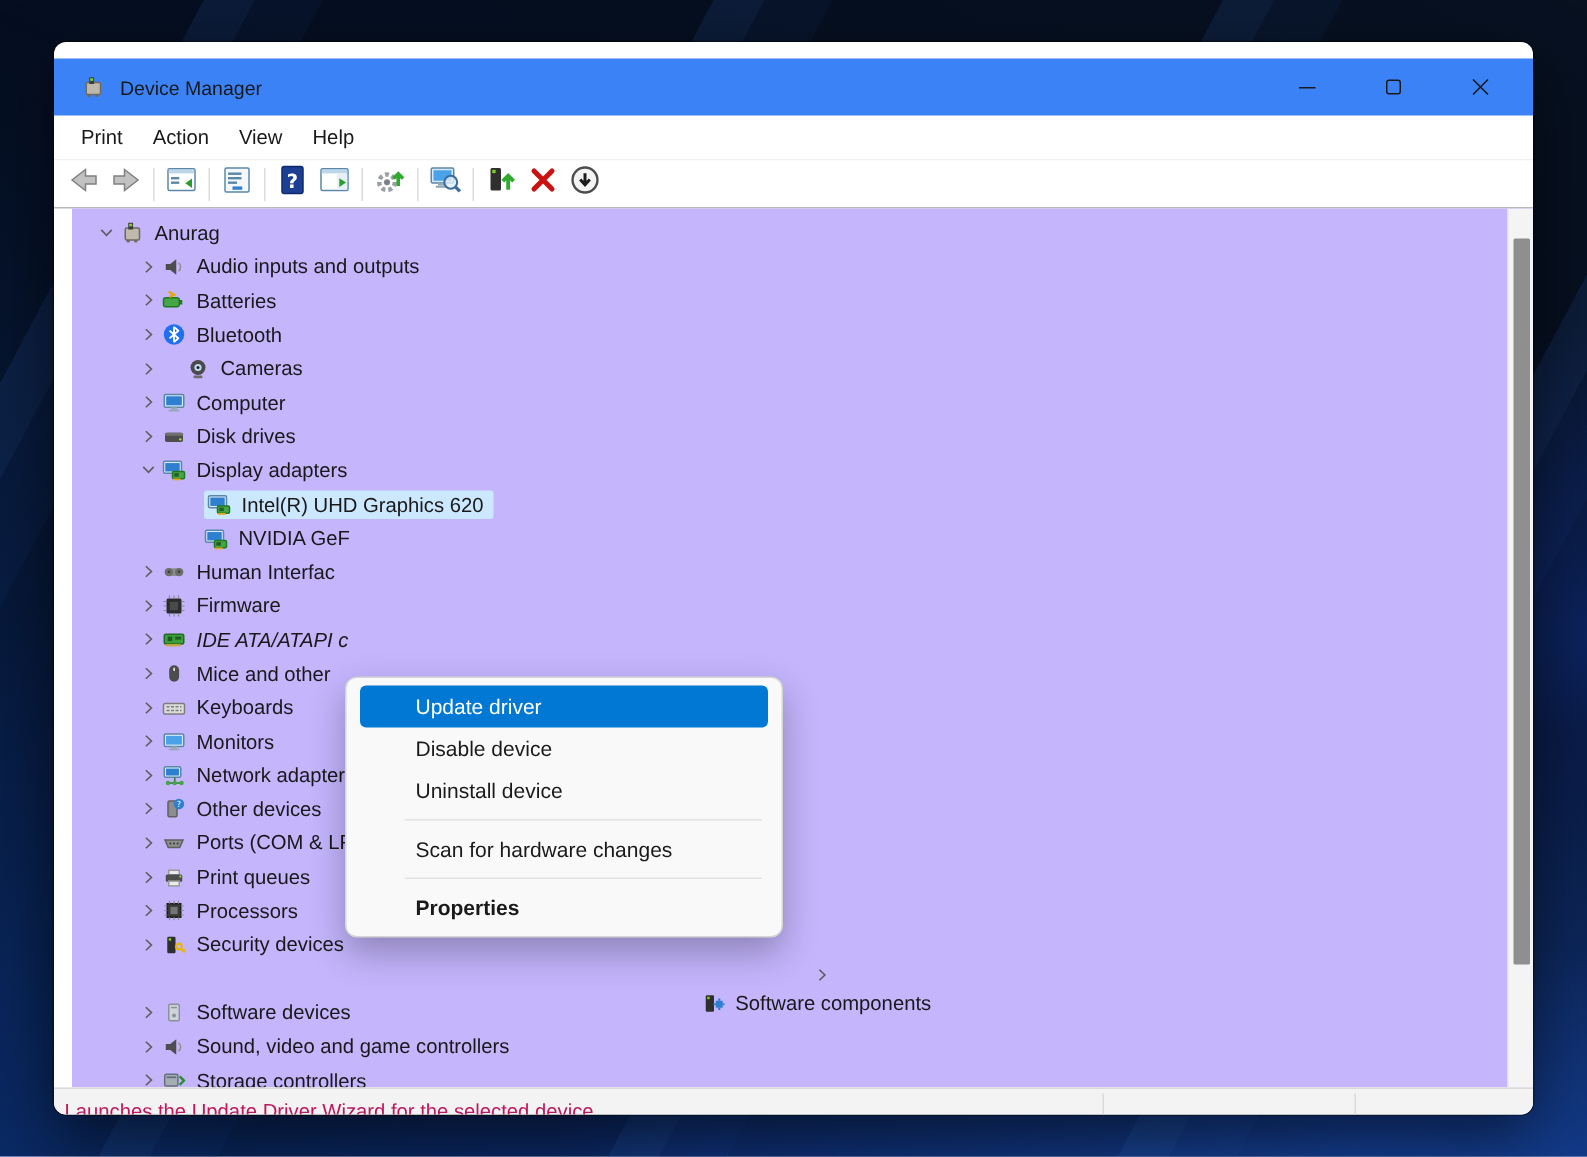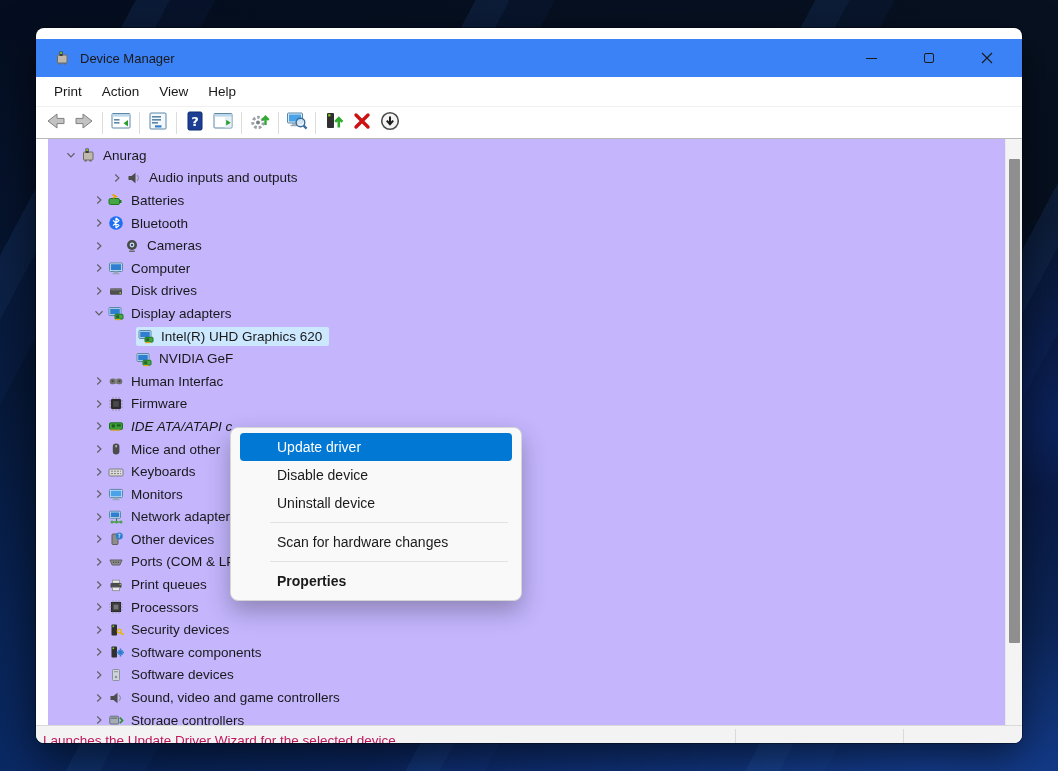--- a/index.html
+++ b/index.html
@@ -48,21 +48,21 @@
   .tlabel-wrap.sel { background:var(--sel,#cce8ff); }
   .tlabel-wrap.sel .ticon { margin-left:2px; }
   .tlabel { font-size:13.5px; color:#191919; }
 
   .scrollbar { position:absolute; right:0; top:0; width:17px; height:100%;
     background:#f4f4f4; border-left:1px solid #e9e9e9; }
   .scroll-thumb { position:absolute; left:3px; top:20px; width:11px; height:484px;
     background:#8f8f8f; border-radius:1px; }
 
   
-  .context-menu { position:absolute; left:182px; top:288px; width:292px;
+  .context-menu { position:absolute; left:182px; top:312px; width:292px;
     background:#f9f9f9; border:1px solid #d5d5d5; border-radius:8px;
     padding:5px 9px; box-shadow:0 10px 24px rgba(0,0,0,.28); z-index:10; }
   .cm-item { height:28px; display:flex; align-items:center; padding-left:37px;
     font-size:14px; color:#1a1a1a; border-radius:4px; }
   .cm-item.hl { background:var(--accent,#0078d4); color:#fff; }
   .cm-item.bold { font-weight:bold; }
   .cm-sep { height:1px; background:#e2e2e2; margin:5px 4px 5px 30px; }
 
   
   .statusbar { position:relative; height:29px; background:#f3f3f3;
@@ -208,21 +208,21 @@
             <span class="ticon"><svg width="16" height="16" viewBox="0 0 16 16">
                 <rect x="3.5" y="5" width="9.5" height="8" rx="1" fill="#beb9ac" stroke="#6f6a5d"></rect>
                 <rect x="5.5" y="1.5" width="3.2" height="4.5" fill="#3c3c3c"></rect>
                 <rect x="6.1" y="2.2" width="2" height="1.7" fill="#7ed321"></rect>
                 <rect x="4.5" y="13" width="2" height="1.6" fill="#6f6a5d"></rect>
                 <rect x="9.5" y="13" width="2" height="1.6" fill="#6f6a5d"></rect>
               </svg></span>
             <span class="tlabel">Anurag</span>
           </span>
         </div>
-        <div class="trow" style="padding-left: 60px;">
+        <div class="trow" style="padding-left: 42px;">
           <span class="chev">
             <svg width="14" height="14" viewBox="0 0 16 16">
               <path d="M6 4l4.2 4L6 12" fill="none" stroke="#5f5f5f" stroke-width="1.3"></path>
             </svg>
           </span>
           <span class="tlabel-wrap">
             <span class="ticon"><svg width="16" height="16" viewBox="0 0 16 16">
                 <path d="M2.5 6h3l4-3.2v10.4L5.5 10h-3z" fill="#4d4d4d"></path>
                 <path d="M11 5.2c1.9 1.5 1.9 4.1 0 5.6" stroke="#909090" fill="none" stroke-width="1.1"></path>
               </svg></span>
@@ -529,21 +529,21 @@
           <span class="tlabel-wrap">
             <span class="ticon"><svg width="16" height="16" viewBox="0 0 16 16">
                 <rect x="3.5" y="2.5" width="5.5" height="11" rx=".8" fill="#2f2f2f"></rect>
                 <rect x="4.5" y="3.5" width="1.6" height="1.6" fill="#7ed321"></rect>
                 <circle cx="11.3" cy="9" r="1.9" fill="none" stroke="#e8b50c" stroke-width="1.4"></circle>
                 <path d="M12.6 10.4l2.6 2.6M14.4 12.2l1-1" stroke="#e8b50c" stroke-width="1.4"></path>
               </svg></span>
             <span class="tlabel">Security devices</span>
           </span>
         </div>
-        <div class="trow" style="padding-left: 42px;">
+        <div class="trow" style="padding-left: 42px; flex-direction: column;">
           <span class="chev">
             <svg width="14" height="14" viewBox="0 0 16 16">
               <path d="M6 4l4.2 4L6 12" fill="none" stroke="#5f5f5f" stroke-width="1.3"></path>
             </svg>
           </span>
           <span class="tlabel-wrap">
             <span class="ticon"><svg width="16" height="16" viewBox="0 0 16 16">
                 <rect x="3.5" y="2.5" width="5.5" height="11" rx=".8" fill="#2f2f2f"></rect>
                 <rect x="4.5" y="3.5" width="1.6" height="1.6" fill="#7ed321"></rect>
                 <rect x="10.2" y="6.2" width="4.6" height="4.6" fill="#2f7fd1"></rect>

